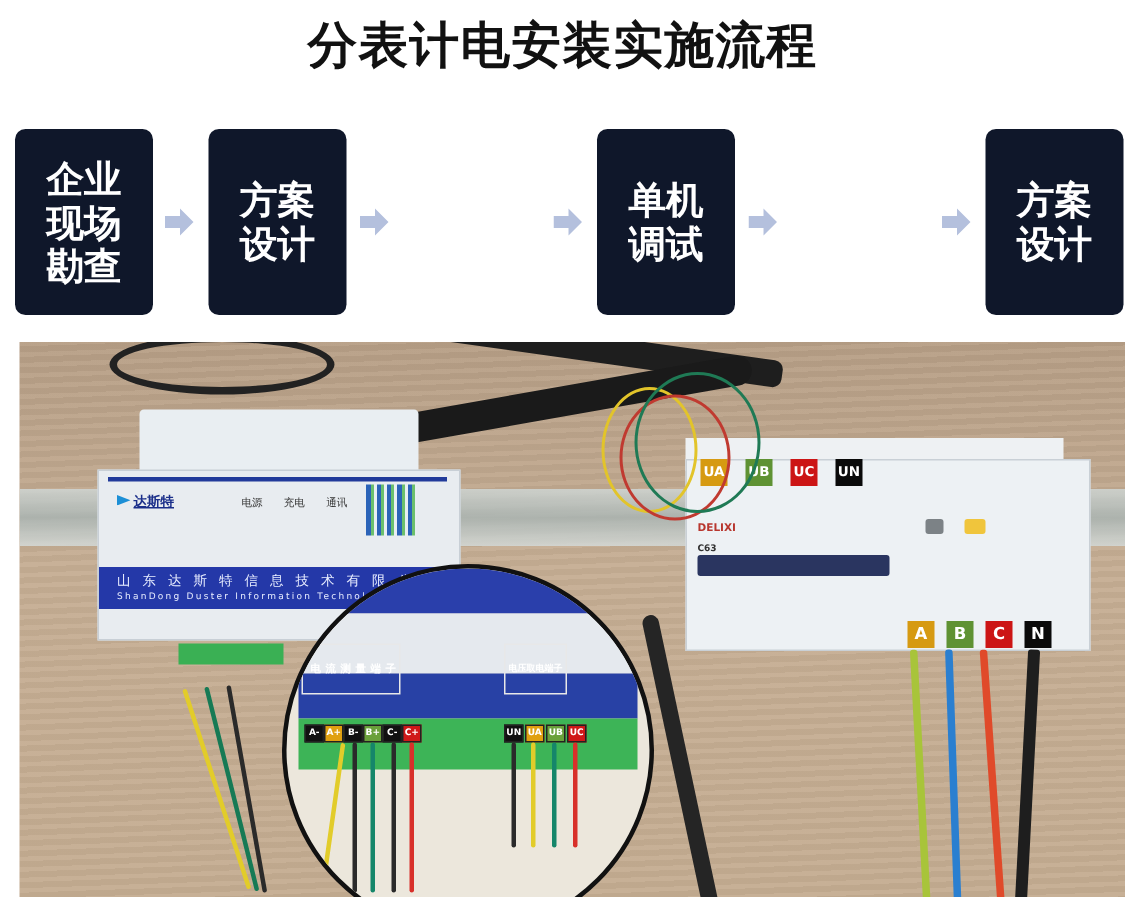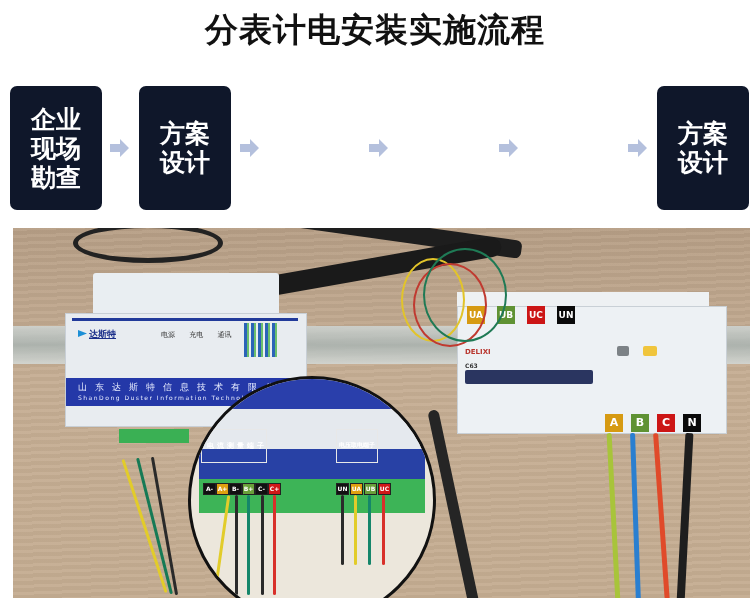--- a/index.html
+++ b/index.html
@@ -74,20 +74,23 @@
     </svg>
   <div class="step" style="left:129px;">
     <div class="txt">方案设计</div>
   </div>
   <svg class="arrow" style="left:230px;" viewBox="0 0 20 20">
       <polygon points="0,6 10,6 10,1 19,10 10,19 10,14 0,14" fill="#b4c0dd"></polygon>
     </svg>
   <svg class="arrow" style="left:359px;" viewBox="0 0 20 20">
       <polygon points="0,6 10,6 10,1 19,10 10,19 10,14 0,14" fill="#b4c0dd"></polygon>
     </svg>
+  <div class="step" style="left:388px;">
+    <div class="txt">单机调试</div>
+  </div>
   <svg class="arrow" style="left:489px;" viewBox="0 0 20 20">
       <polygon points="0,6 10,6 10,1 19,10 10,19 10,14 0,14" fill="#b4c0dd"></polygon>
     </svg>
   <svg class="arrow" style="left:618px;" viewBox="0 0 20 20">
       <polygon points="0,6 10,6 10,1 19,10 10,19 10,14 0,14" fill="#b4c0dd"></polygon>
     </svg>
   <div class="step" style="left:647px;">
     <div class="txt">方案设计</div>
   </div>
 </div>

